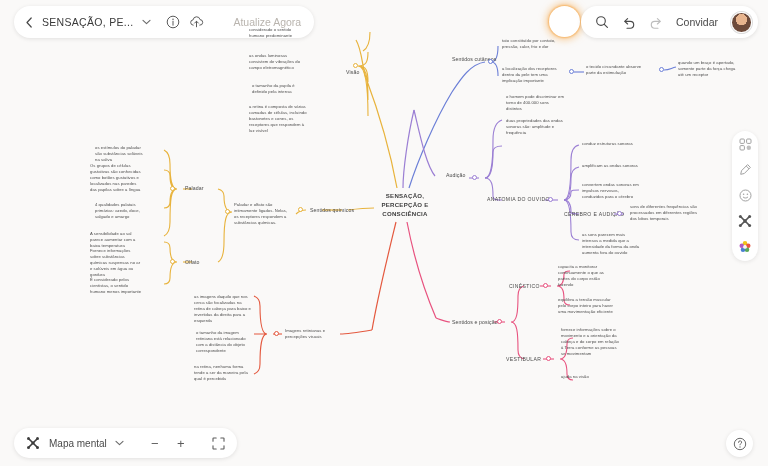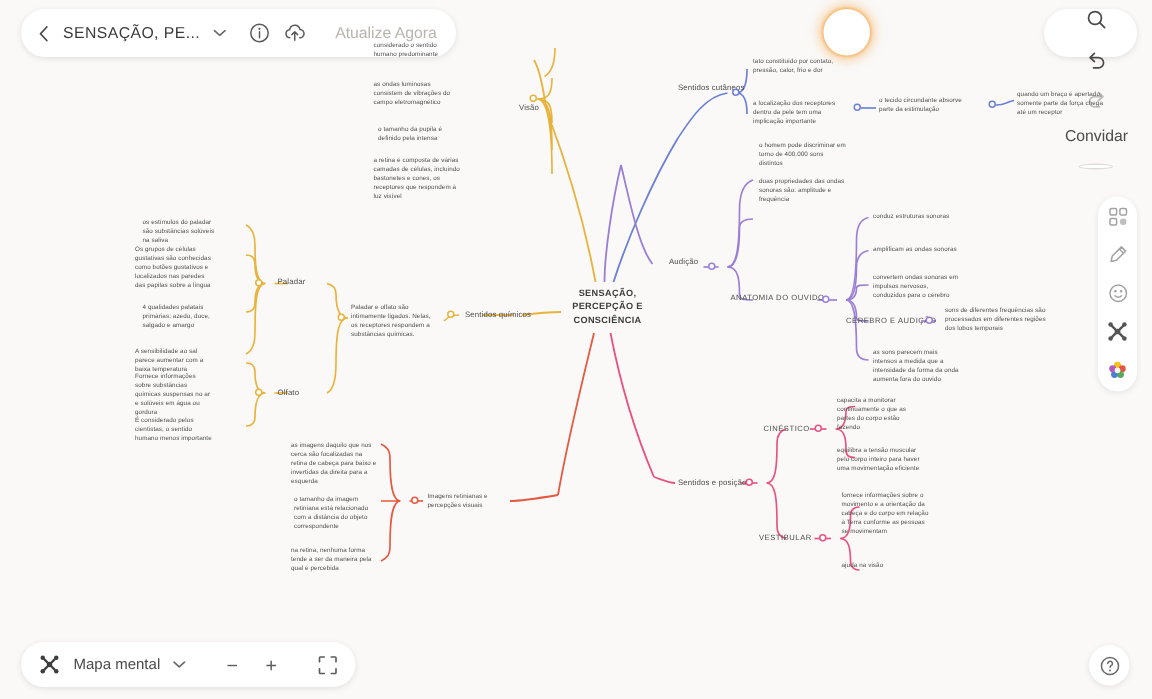--- a/index.html
+++ b/index.html
@@ -16,24 +16,23 @@
     position: absolute; left: 14px; top: 6px; height: 32px;
     display: flex; align-items: center; gap: 9px;
     background: #ffffff; border-radius: 17px; padding: 0 13px 0 11px;
     box-shadow: 0 1px 4px rgba(0,0,0,.10);
   }
   .topbar-right {
     position: absolute; right: 10px; top: 6px; height: 32px;
     display: flex; align-items: center; gap: 13px;
     background: #ffffff; border-radius: 17px; padding: 0 6px 0 14px;
     box-shadow: 0 1px 4px rgba(0,0,0,.10);
-    flex-direction: column;
   }
   .doc-title { font-size: 10.5px; color: #3a3a3a; letter-spacing: .3px; font-weight: 500; white-space: nowrap; }
-  .update-now { font-size: 10.5px; color: #b9b4ae; white-space: nowrap; margin-left: 10px; }
+  .update-now { font-size: 10.5px; color: #b9b4ae; white-space: nowrap; margin-left: 20px; }
   .invite { font-size: 10.5px; color: #4a4a4a; white-space: nowrap; }
   .ic { display: inline-flex; align-items: center; justify-content: center; color: #5b5b5b; }
   .avatar {
     width: 21px; height: 21px; border-radius: 50%;
     background: radial-gradient(circle at 50% 35%, #e7b48e 0 36%, #6d4a3a 37% 100%);
     border: 1.5px solid #fff; box-shadow: 0 0 0 1px #ddd;
   }
   .glow-circle {
     position: absolute; left: 549px; top: 6px; width: 31px; height: 31px; border-radius: 50%;
     background: #fff;

